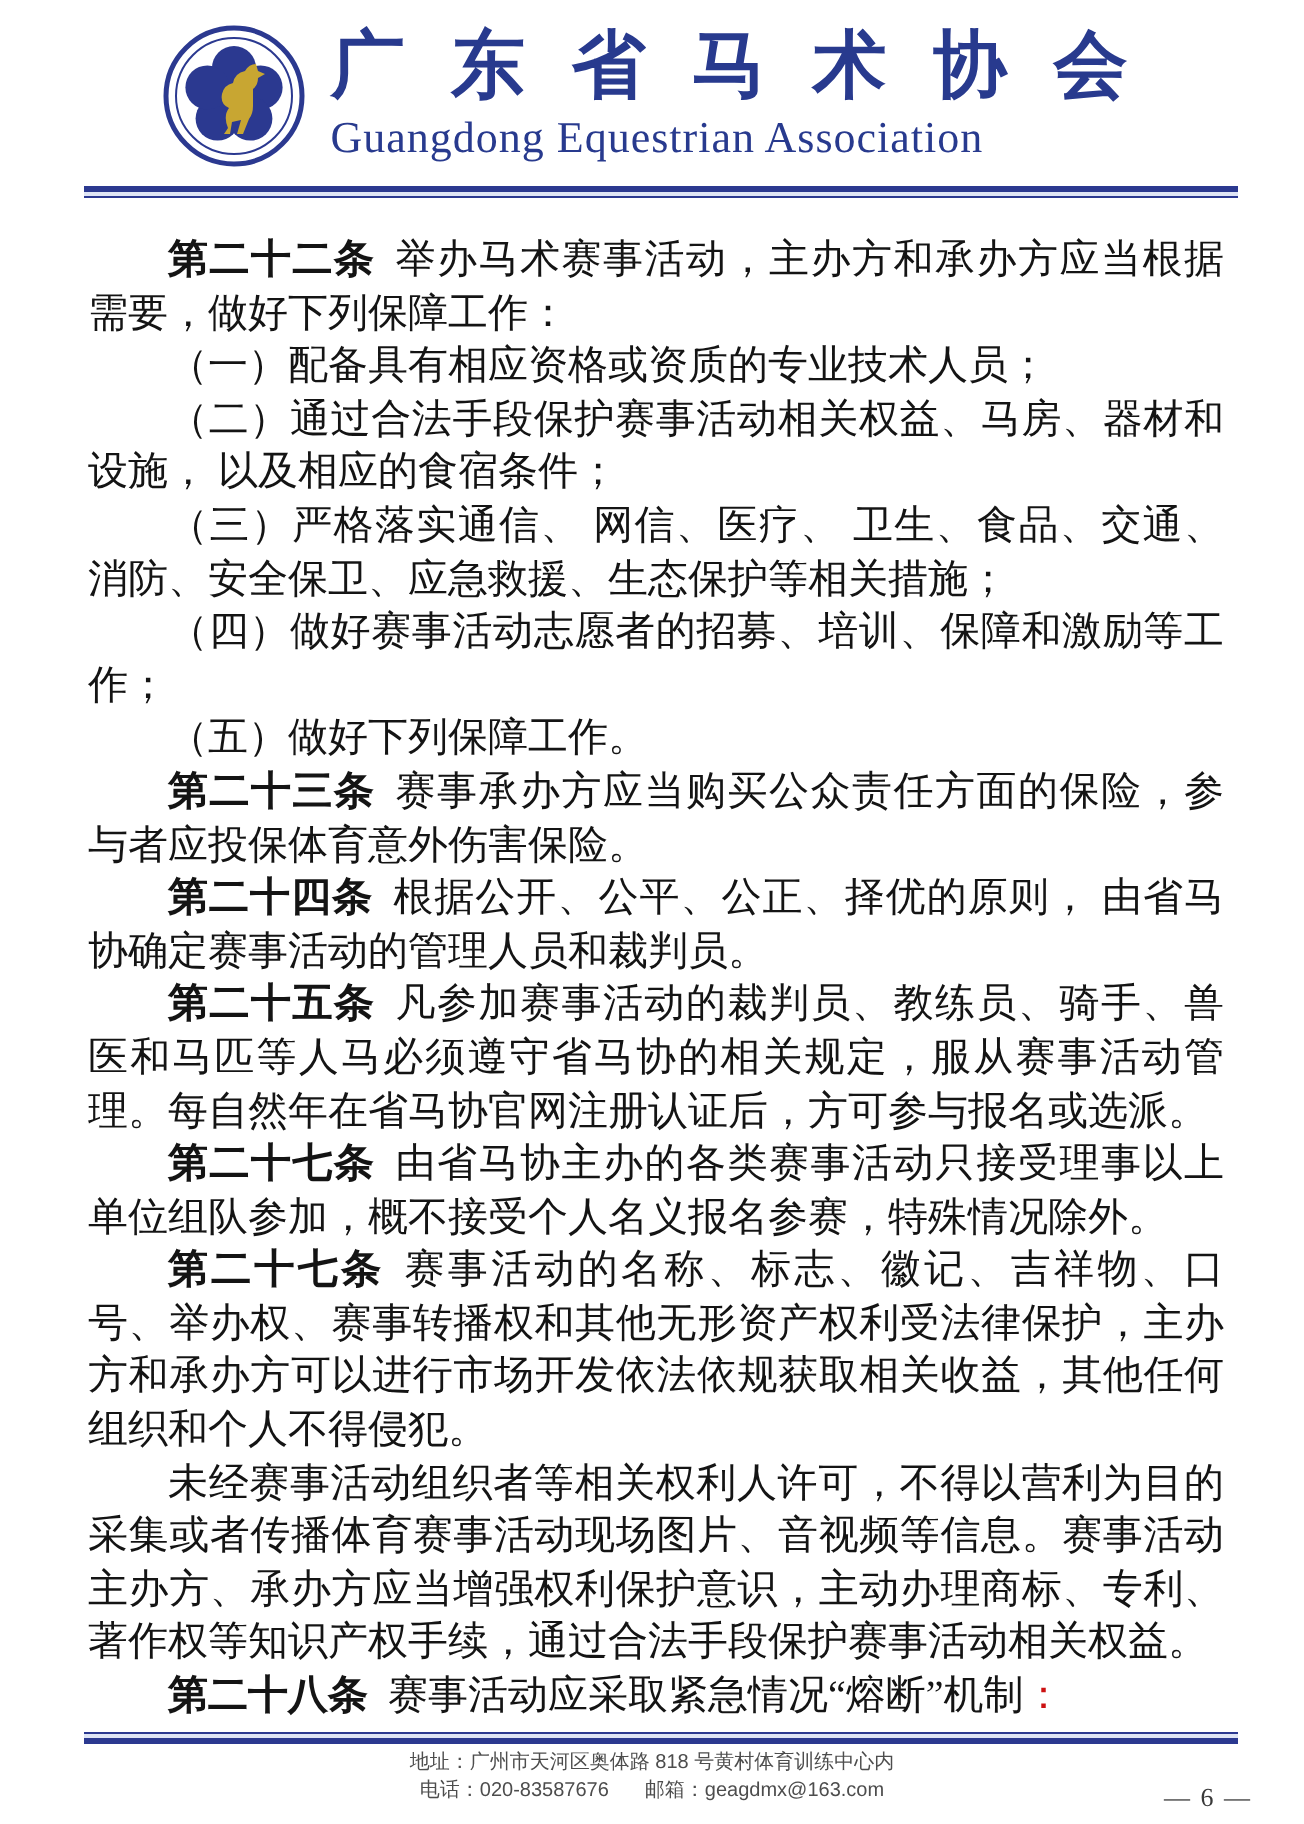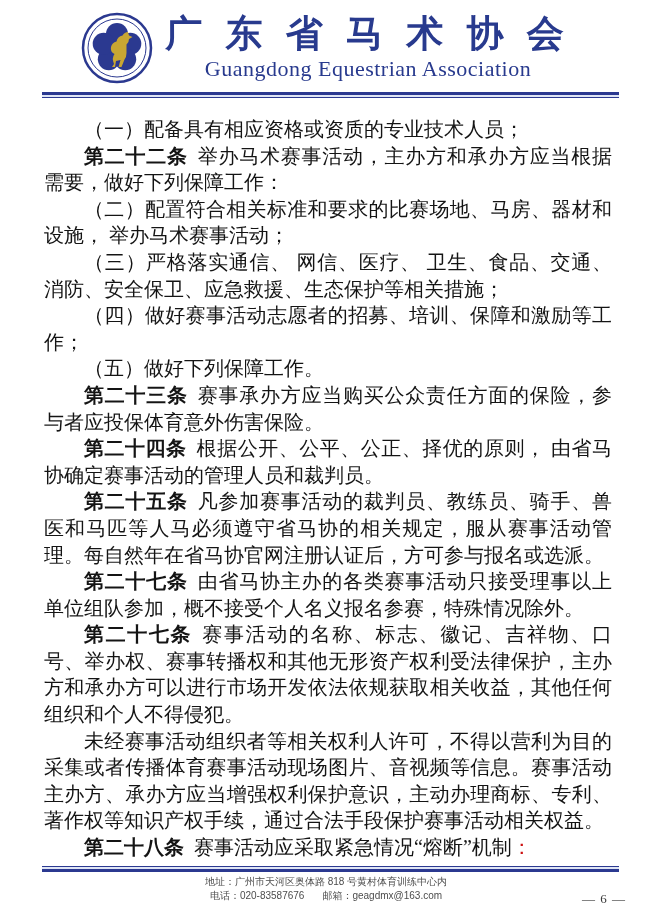--- a/index.html
+++ b/index.html
@@ -13,21 +13,21 @@
   }
 
   
   .header { padding-top: 12px; text-align: center; }
   .header-inner {
     display: inline-flex;
     align-items: center;
     gap: 12px;
   }
   .logo { width: 72px; height: 72px; flex: 0 0 auto; }
-  .titles { text-align: center; }
+  .titles { text-align: left; }
   .org-zh {
     font-size: 37px;
     font-weight: bold;
     color: #283a8e;
     letter-spacing: 7px;
     white-space: nowrap;
     line-height: 1.1;
   }
   .org-en {
     font-size: 22px;
@@ -119,23 +119,23 @@
       </svg>
       <div class="titles">
         <div class="org-zh">广 东 省 马 术 协 会</div>
         <div class="org-en">Guangdong Equestrian Association</div>
       </div>
     </div>
   </div>
   <div class="rule rule-top"></div>
 
   <div class="doc-body">
+    <p class="para"><span class="lead">第二十二条</span><span>举办马术赛事活动，主办方和承办方应当根据需要，做好下列保障工作：</span></p>
     <p class="para"><span>（一）配备具有相应资格或资质的专业技术人员；</span></p>
-    <p class="para"><span class="lead">第二十二条</span><span>举办马术赛事活动，主办方和承办方应当根据需要，做好下列保障工作：</span></p>
-    <p class="para"><span>（二）配置符合相关标准和要求的比赛场地、马房、器材和设施， 举办马术赛事活动；</span></p>
+    <p class="para"><span>（二）通过合法手段保护赛事活动相关权益、马房、器材和设施， 以及相应的食宿条件；</span></p>
     <p class="para"><span>（三）严格落实通信、 网信、医疗、 卫生、食品、交通、消防、安全保卫、应急救援、生态保护等相关措施；</span></p>
     <p class="para"><span>（四）做好赛事活动志愿者的招募、培训、保障和激励等工作；</span></p>
     <p class="para"><span>（五）做好下列保障工作。</span></p>
     <p class="para"><span class="lead">第二十三条</span><span>赛事承办方应当购买公众责任方面的保险，参与者应投保体育意外伤害保险。</span></p>
     <p class="para"><span class="lead">第二十四条</span><span>根据公开、公平、公正、择优的原则， 由省马协确定赛事活动的管理人员和裁判员。</span></p>
     <p class="para"><span class="lead">第二十五条</span><span>凡参加赛事活动的裁判员、教练员、骑手、兽医和马匹等人马必须遵守省马协的相关规定，服从赛事活动管理。每自然年在省马协官网注册认证后，方可参与报名或选派。</span></p>
     <p class="para"><span class="lead">第二十七条</span><span>由省马协主办的各类赛事活动只接受理事以上单位组队参加，概不接受个人名义报名参赛，特殊情况除外。</span></p>
     <p class="para"><span class="lead">第二十七条</span><span>赛事活动的名称、标志、徽记、吉祥物、口号、举办权、赛事转播权和其他无形资产权利受法律保护，主办方和承办方可以进行市场开发依法依规获取相关收益，其他任何组织和个人不得侵犯。</span></p>
     <p class="para"><span>未经赛事活动组织者等相关权利人许可，不得以营利为目的采集或者传播体育赛事活动现场图片、音视频等信息。赛事活动主办方、承办方应当增强权利保护意识，主动办理商标、专利、著作权等知识产权手续，通过合法手段保护赛事活动相关权益。</span></p>
     <p class="para"><span class="lead">第二十八条</span><span>赛事活动应采取紧急情况“熔断”机制</span><span class="red">：</span></p>

